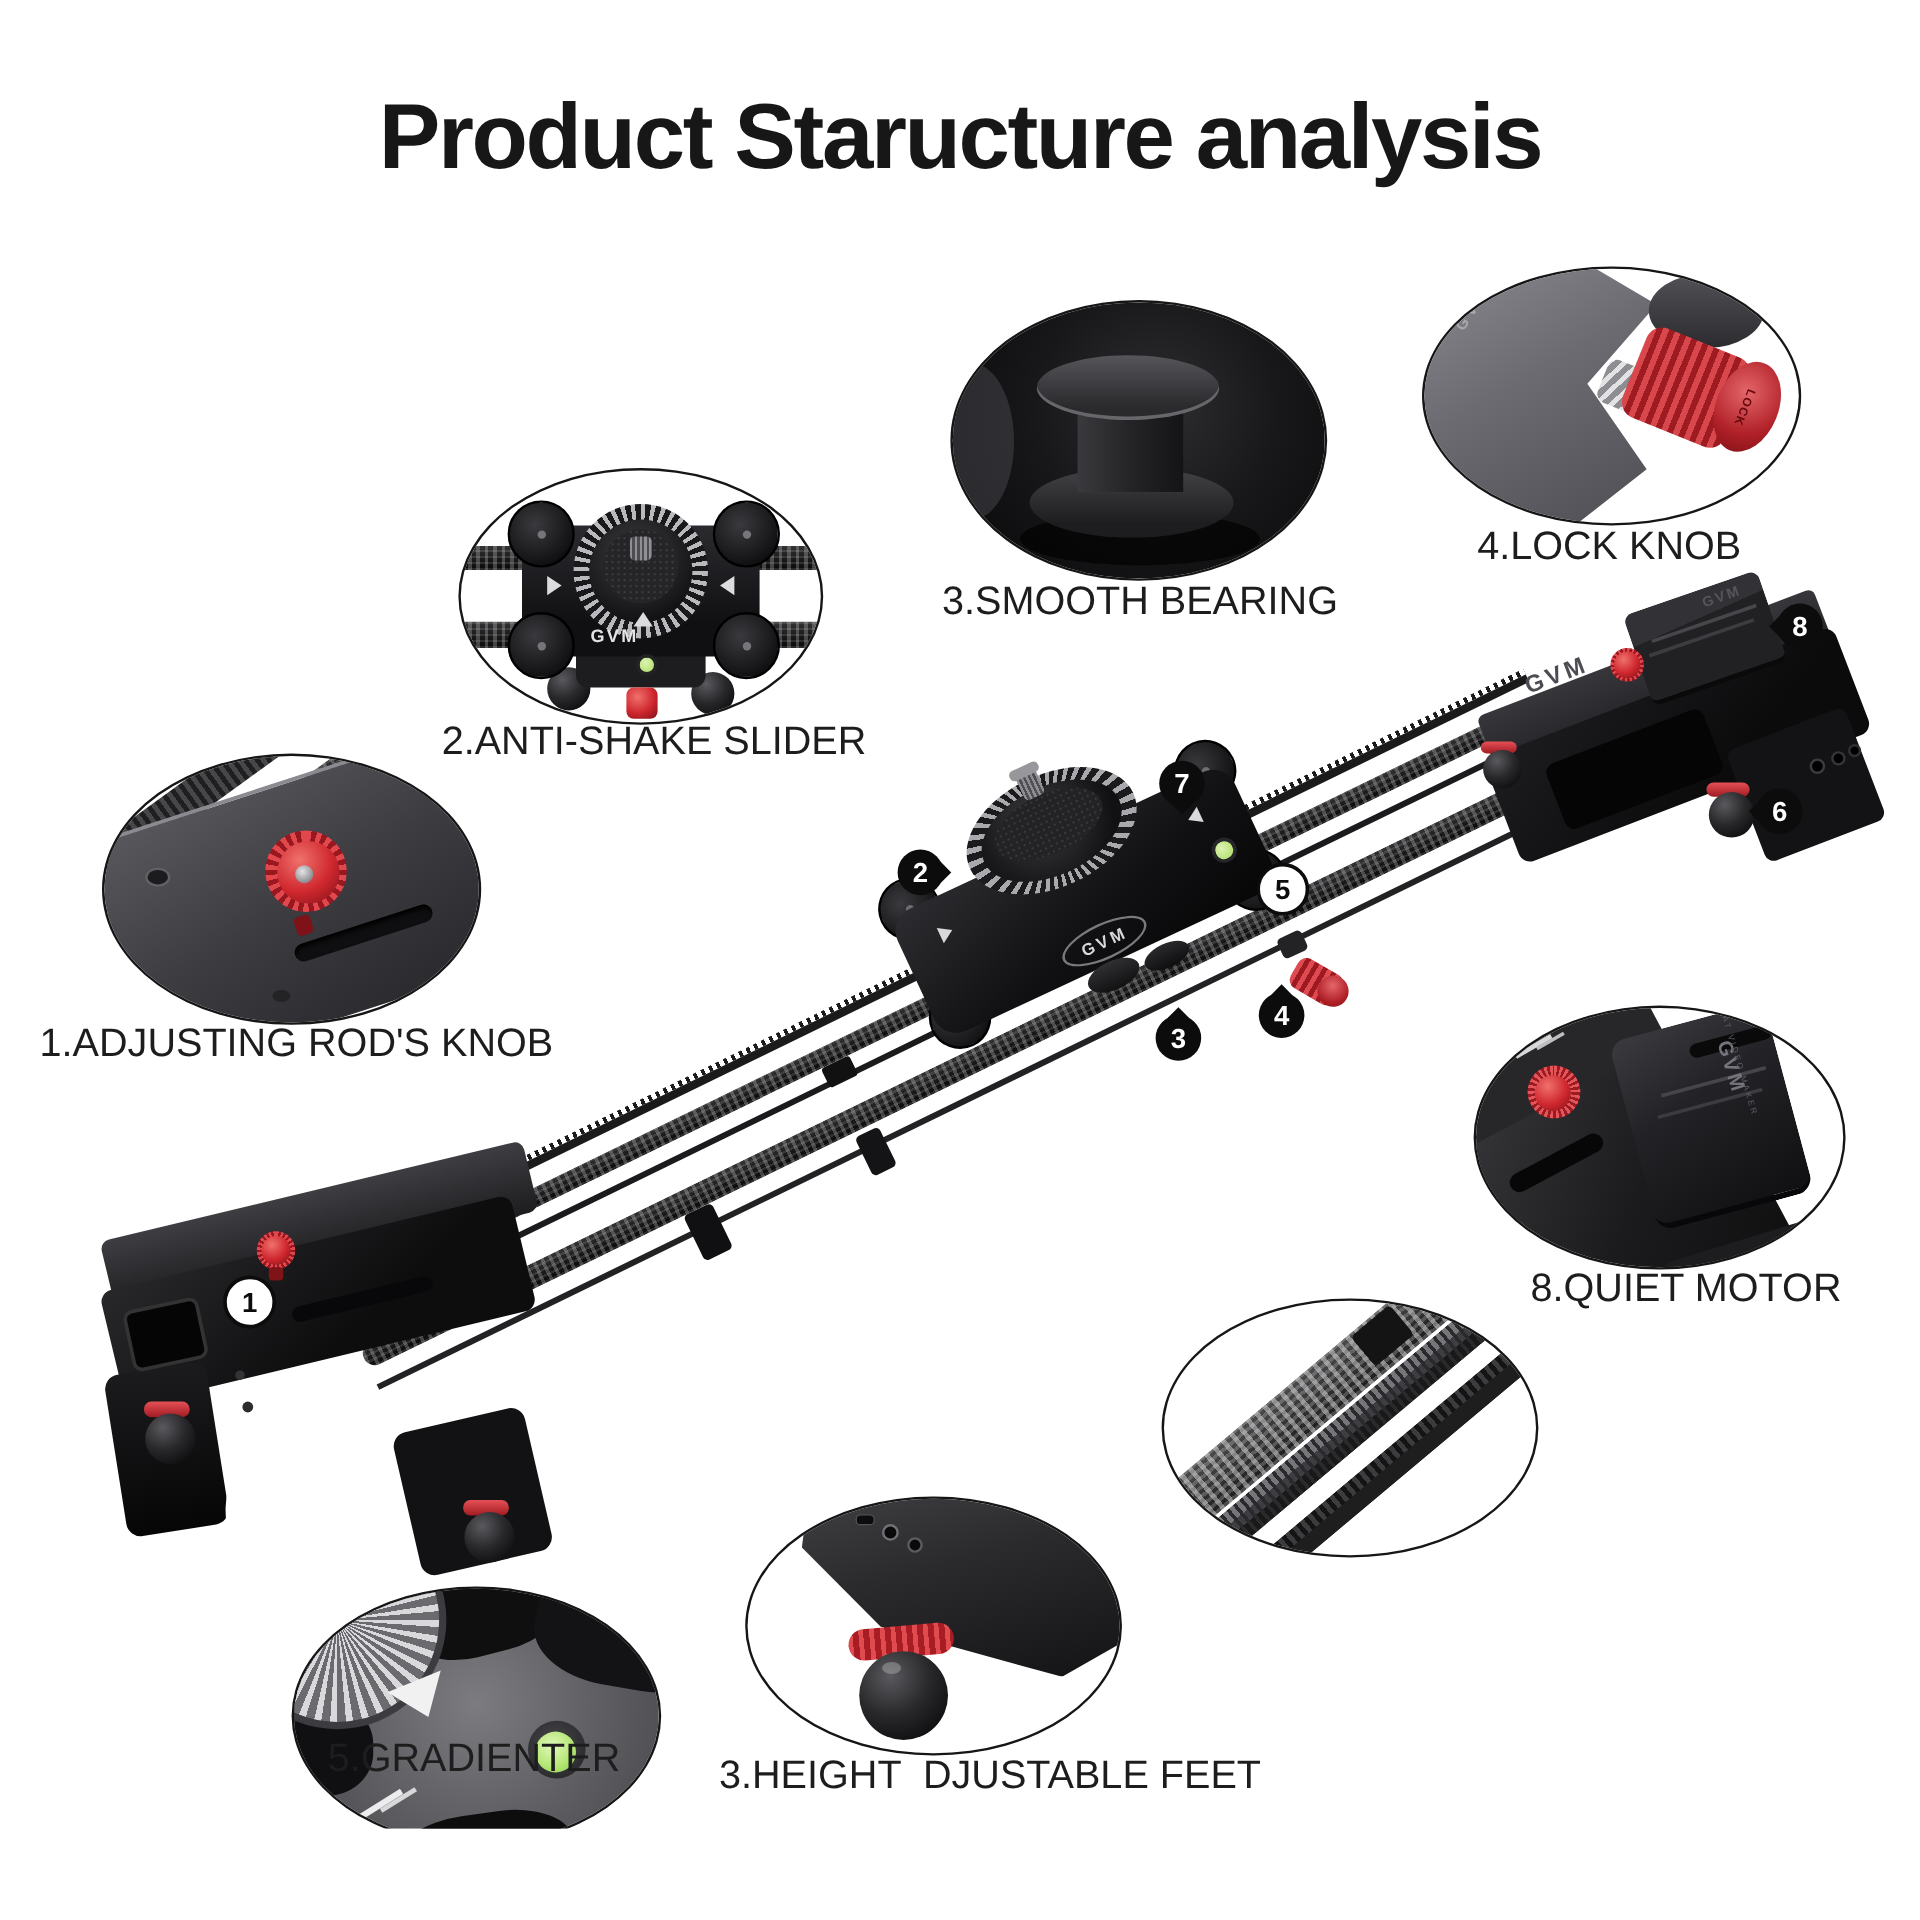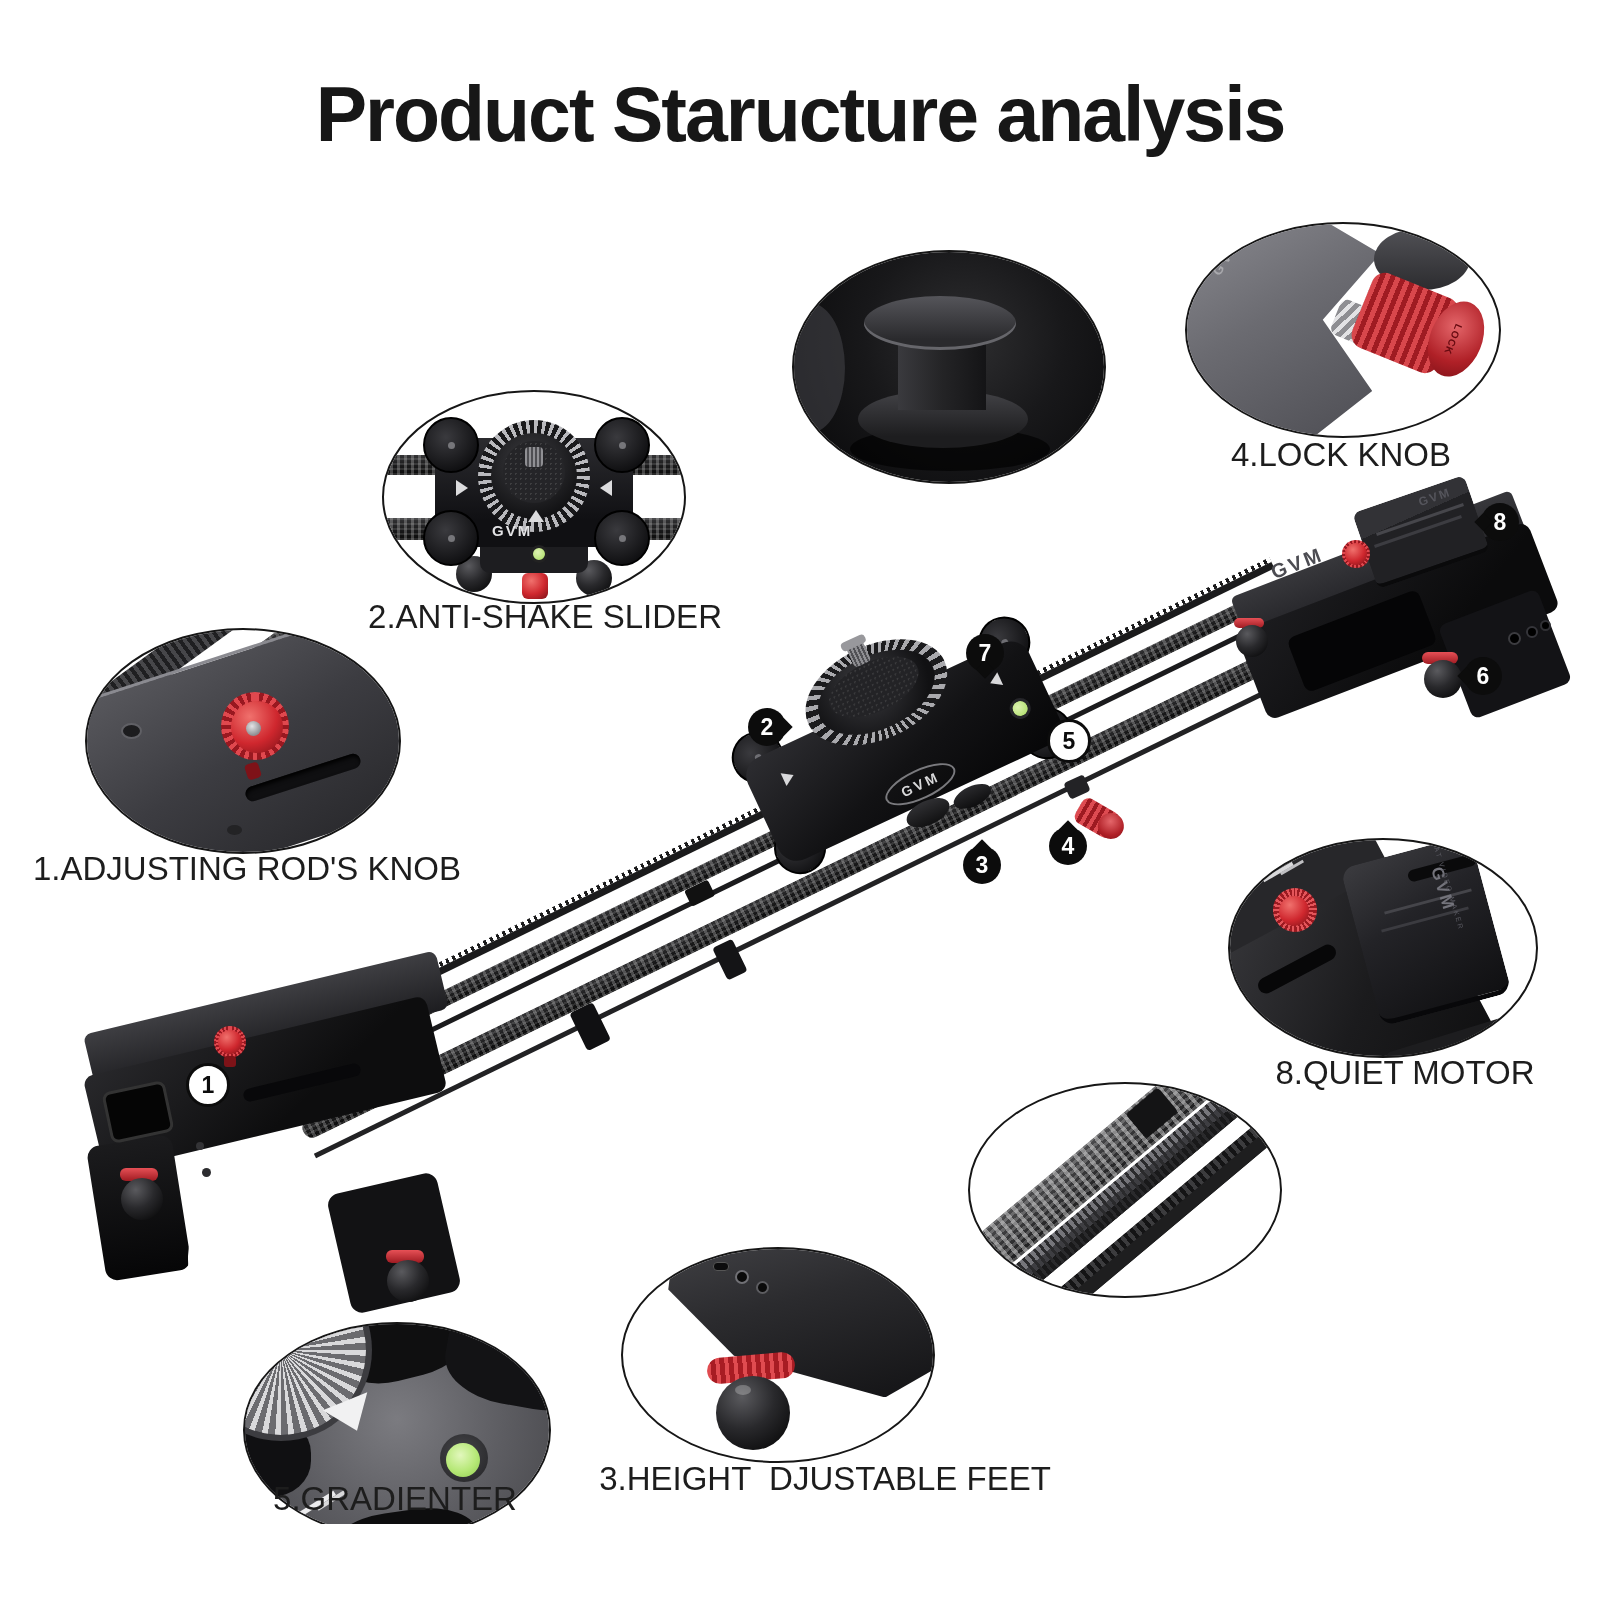--- a/index.html
+++ b/index.html
@@ -6,21 +6,21 @@
   #stage{position:relative;width:1600px;height:1524px;background:#fff;overflow:hidden;
          font-family:"Liberation Sans",sans-serif;color:#1c1c1c;}
   :root{--red:#c9252c;--green:#b5e878;--ink:#1c1c1c;}
 
   
   .title{position:absolute;left:0;right:0;top:70px;text-align:center;
          font-size:77px;font-weight:700;letter-spacing:-2px;color:#171717;z-index:12;}
   .lbl{position:absolute;width:560px;margin-left:-280px;text-align:center;
        font-size:33px;color:#1d1d1d;white-space:pre;z-index:12;}
   #lb1{left:247px;top:850px;} #lb2{left:545px;top:598px;} #lb3{left:950px;top:482px;}
-  #lb4{left:1341px;top:436px;} #lb5{left:395px;top:1446px;margin-top:34px;} #lb6{left:825px;top:1460px;}
+  #lb4{left:1341px;top:436px;} #lb5{left:395px;top:1446px;} #lb6{left:825px;top:1460px;}
   #lb7{left:1122px;top:1296px;} #lb8{left:1405px;top:1054px;}
 
   
   .co{position:absolute;border:2px solid #161616;border-radius:50%;overflow:hidden;
       background:#fff;z-index:10;}
   .scene{position:absolute;inset:0;}
   .p{position:absolute;}
   #co1{left:85px;top:628px;width:312px;height:222px;}
   #co2{left:382px;top:390px;width:300px;height:210px;}
   #co3{left:792px;top:250px;width:310px;height:230px;}
@@ -485,20 +485,21 @@
       <div class="p sc8-batt-slot"></div>
       <div class="p sc8-line1"></div>
       <div class="p sc8-line2"></div>
       <div class="p sc8-brand">GVM</div>
       <div class="p sc8-tag">GREAT VIDEO MAKER</div>
     </div>
   </div>
 
   <div class="lbl" id="lb1">1.ADJUSTING ROD'S KNOB</div>
   <div class="lbl" id="lb2">2.ANTI-SHAKE SLIDER</div>
+  <div class="lbl" id="lb3">3.SMOOTH BEARING</div>
   <div class="lbl" id="lb4">4.LOCK KNOB</div>
   <div class="lbl" id="lb5">5.GRADIENTER</div>
   <div class="lbl" id="lb6">3.HEIGHT  DJUSTABLE FEET</div>
   <div class="lbl" id="lb8">8.QUIET MOTOR</div>
 
   <div class="bdg bdg-light" id="b1">1</div>
   <div class="bdg bdg-dark t-right" id="b2">2</div>
   <div class="bdg bdg-dark t-up" id="b3">3</div>
   <div class="bdg bdg-dark t-up" id="b4">4</div>
   <div class="bdg bdg-light" id="b5">5</div>

